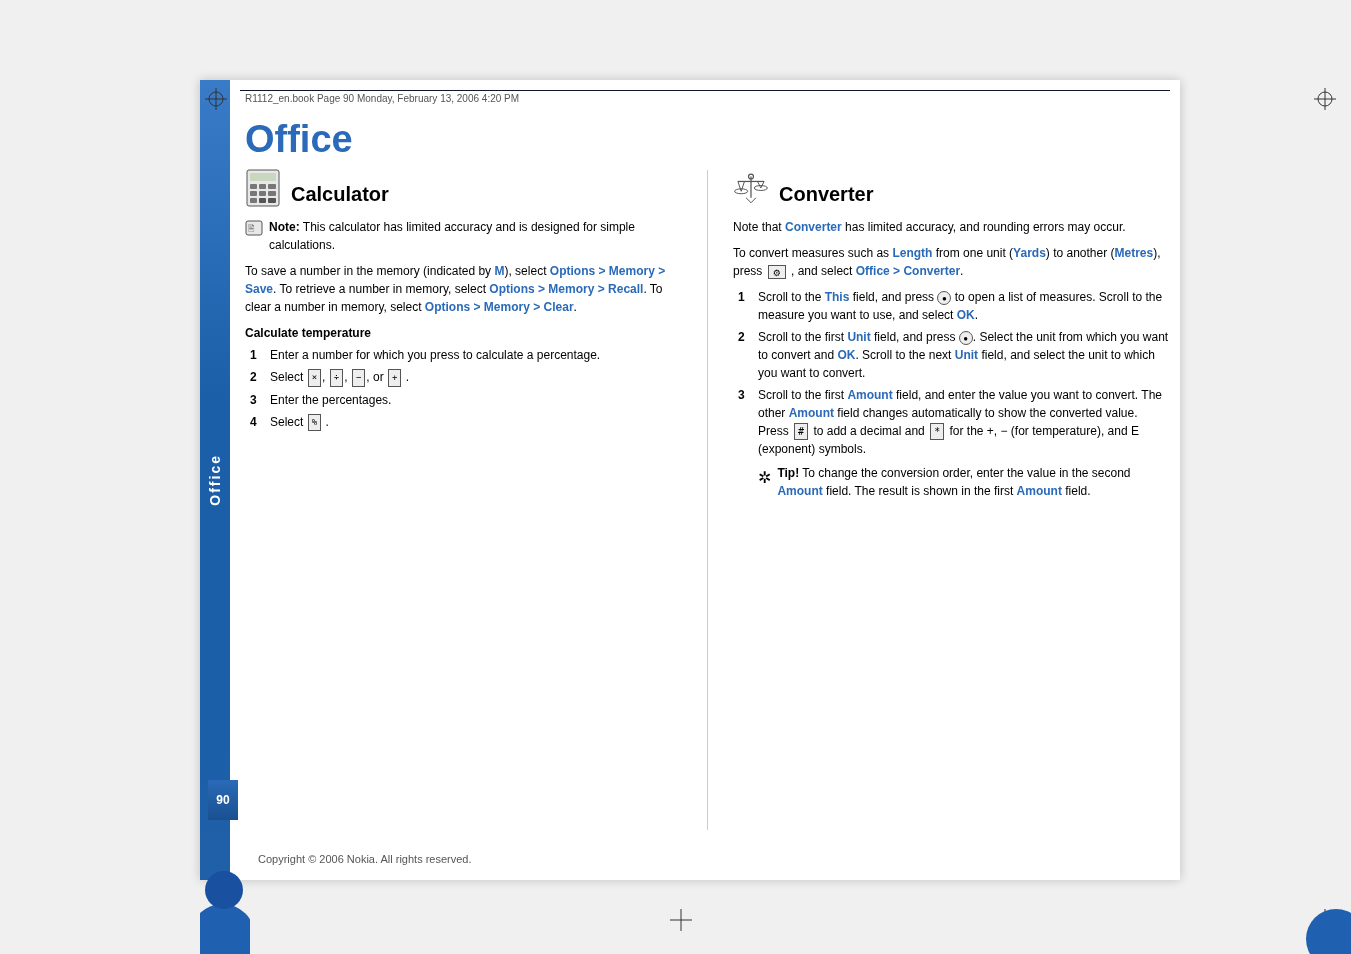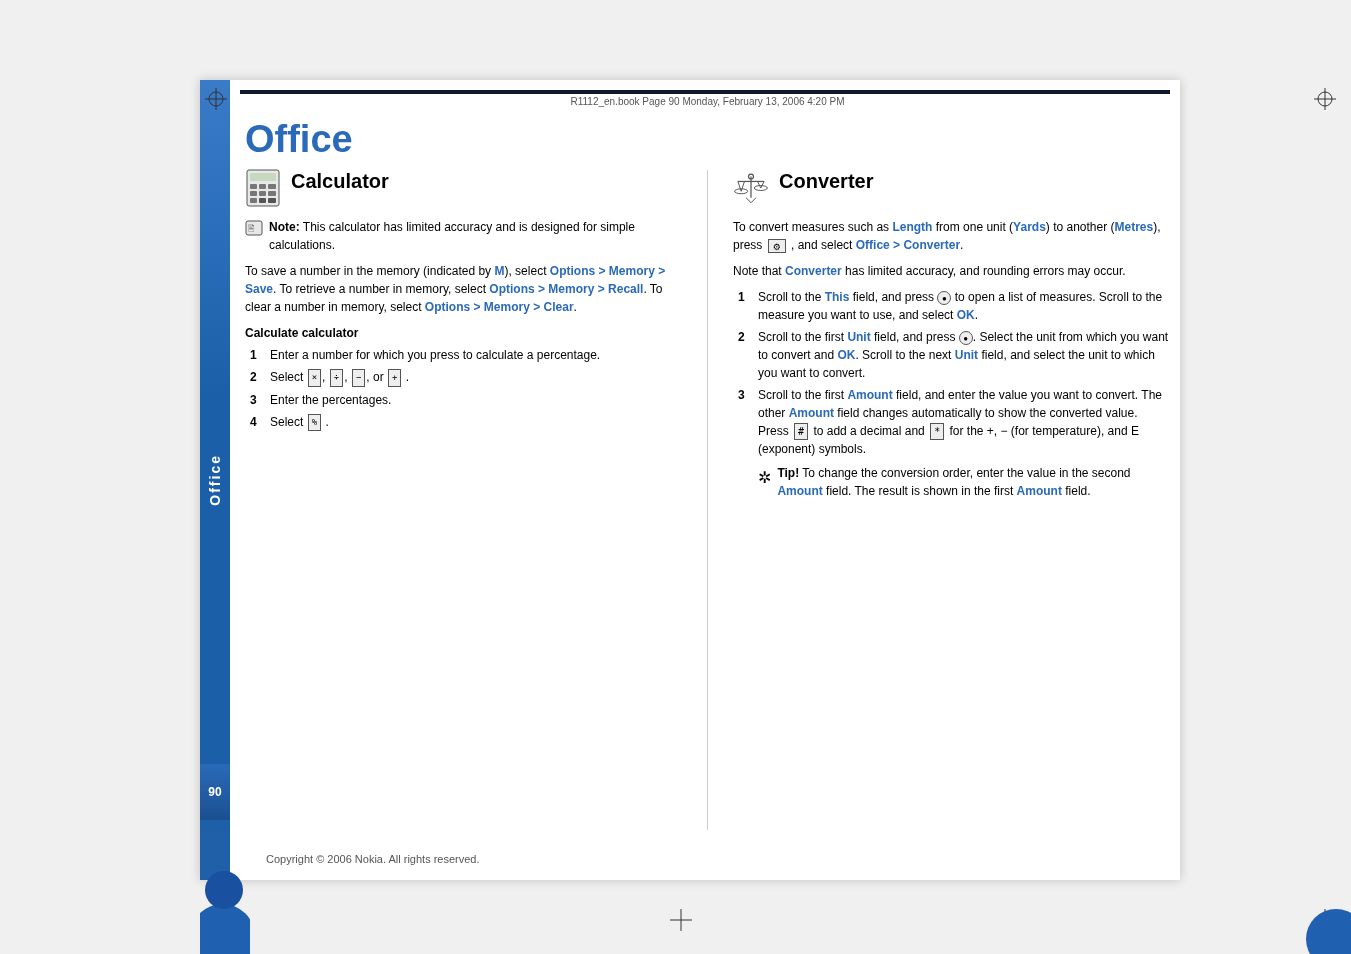--- a/index.html
+++ b/index.html
@@ -51,23 +51,23 @@
       font-weight: bold;
       writing-mode: vertical-rl;
       transform: rotate(180deg);
       letter-spacing: 2px;
     }
 
     
     .page-number-box {
       position: absolute;
       bottom: 60px;
-      left: 0;
+      left: 8px;
       width: 30px;
-      height: 56px;
+      height: 40px;
       background: linear-gradient(to bottom, #2a6ab8, #1a5090);
       display: flex;
       align-items: center;
       justify-content: center;
     }
 
     .page-number-text {
       color: white;
       font-size: 12px;
       font-weight: bold;
@@ -85,21 +85,21 @@
     .page-title {
       font-size: 38px;
       color: #2a6ab8;
       font-weight: bold;
       font-family: Arial, sans-serif;
     }
 
     
     .section-header {
       display: flex;
-      align-items: flex-start;
+      align-items: flex-end;
       margin-bottom: 12px;
     }
 
     .section-icon {
       width: 36px;
       height: 36px;
       margin-right: 10px;
       display: flex;
       align-items: center;
       justify-content: center;
@@ -187,21 +187,21 @@
       margin-right: 6px;
       margin-top: 2px;
       flex-shrink: 0;
       font-size: 16px;
     }
 
     
     .footer {
       position: absolute;
       bottom: 15px;
-      left: 36px;
+      left: 28px;
       font-size: 11px;
       color: #555;
     }
 
     
     .btn-icon {
       display: inline-block;
       border: 1px solid #555;
       background: #eee;
       font-size: 9px;
@@ -245,21 +245,21 @@
 
   <div class="sidebar-tab">
     <span class="sidebar-tab-text">Office</span>
     <div class="page-number-box">
       <span class="page-number-text">90</span>
     </div>
   </div>
 
   <div class="content">
 
-    <div style="position:absolute; top:10px; left:10px; right:10px; height:16px; border-top:4px solid #0f172a; display:flex; align-items:flex-start; padding-top:2px;justify-content:center;">
+    <div style="position:absolute; top:10px; left:10px; right:10px; height:16px; border-top:1px solid #0f172a; display:flex; align-items:flex-start; padding-top:2px;">
       <span style="font-size:10px; color:#555; padding-left:5px;">R1112_en.book  Page 90  Monday, February 13, 2006  4:20 PM</span>
     </div>
 
     <div style="position:absolute; top:38px; left:15px;">
       <span class="page-title">Office</span>
     </div>
 
     <div style="position:absolute; top:90px; left:15px; right:10px; bottom:50px; display:flex; gap:20px;">
 
       <div style="flex:1;">
@@ -292,21 +292,21 @@
               <text x="3" y="11" font-size="8" fill="#333">🖹</text>
             </svg>
           </span>
           <span><span class="bold-text">Note:</span> <span>This calculator has limited accuracy and is designed for simple calculations.</span></span>
         </div>
 
         <p class="body-text">
           To save a number in the memory (indicated by <span class="link-blue m-indicator">M</span>), select <span class="link-blue">Options &gt; <span style="font-weight:bold;">Memory</span> &gt; Save</span>. To retrieve a number in memory, select <span class="link-blue">Options &gt; <span style="font-weight:bold;">Memory</span> &gt; <span style="font-weight:bold;">Recall</span></span>. To clear a number in memory, select <span class="link-blue">Options &gt; <span style="font-weight:bold;">Memory</span> &gt; <span style="font-weight:bold;">Clear</span></span>.
         </p>
 
-        <p class="sub-heading">Calculate calculator</p>
+        <p class="sub-heading">Calculate temperature</p>
 
         <div class="numbered-list">
           <div class="numbered-item">
             <span class="item-number">1</span>
             <span class="item-content">Enter a number for which you press to calculate a percentage.</span>
           </div>
           <div class="numbered-item">
             <span class="item-number">2</span>
             <span class="item-content">Select
               <span class="btn-icon">×</span>,
@@ -347,27 +347,27 @@
               <line x1="30" y1="10" x2="34" y2="18" stroke="#555" stroke-width="1.2"></line>
               <line x1="38" y1="10" x2="34" y2="18" stroke="#555" stroke-width="1.2"></line>
 
               <path d="M16 30 L22 36 L28 30" fill="none" stroke="#555" stroke-width="1.2"></path>
             </svg>
           </div>
           <span class="section-title">Converter</span>
         </div>
 
         <p class="body-text">
+          Note that <span class="link-blue">Converter</span> has limited accuracy, and rounding errors may occur.
+        </p>
+
+        <p class="body-text">
           To convert measures such as <span class="link-blue">Length</span> from one unit (<span class="link-blue">Yards</span>) to another (<span class="link-blue">Metres</span>), press
           <span style="display:inline-block; width:18px; height:14px; border:1px solid #555; background:#eee; margin:0 2px; vertical-align:middle; font-size:9px; text-align:center; line-height:14px;">⚙</span>
           , and select <span class="link-blue">Office &gt; Converter</span>.
-        </p>
-
-        <p class="body-text">
-          Note that <span class="link-blue">Converter</span> has limited accuracy, and rounding errors may occur.
         </p>
 
         <div class="numbered-list">
           <div class="numbered-item">
             <span class="item-number">1</span>
             <span class="item-content">
               Scroll to the <span class="link-blue">This</span> field, and press
               <span style="display:inline-block; width:14px; height:14px; border:1px solid #555; background:#eee; border-radius:50%; font-size:8px; text-align:center; line-height:14px; vertical-align:middle;">●</span>
               to open a list of measures. Scroll to the measure you want to use, and select <span class="link-blue">OK</span>.
             </span>

